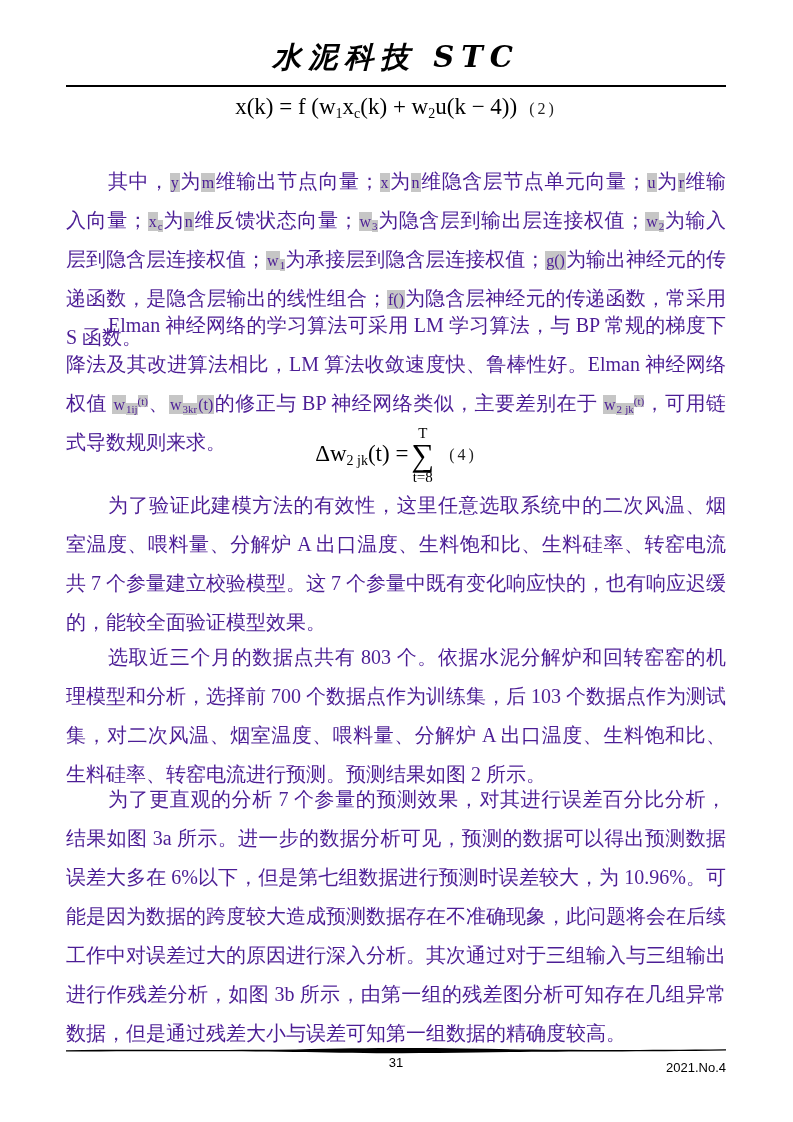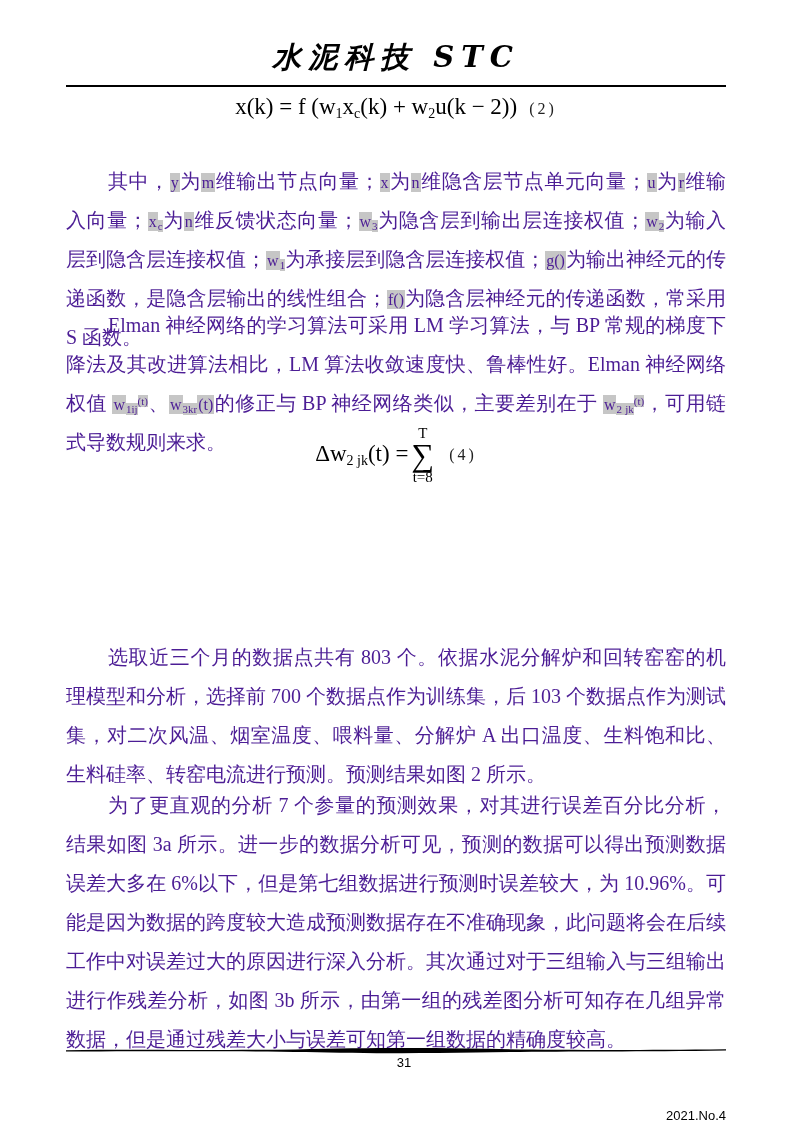--- a/index.html
+++ b/index.html
@@ -50,55 +50,56 @@
     background:#c6c6c6;
     font-size:11px;vertical-align:5px;line-height:1;
   }
   .footer-rule{top:1046px;height:9px;}
   .footer-rule svg{display:block;}
   .footer-row{
     top:1055px;height:18px;
     font-family:"Liberation Sans","DejaVu Sans",sans-serif;
     font-size:13px;color:#000;
   }
-  .page-number{position:absolute;left:8px;width:100%;text-align:center;}
-  .issue-label{position:absolute;right:0;top:5px;margin-top:48px;}
+  .page-number{position:absolute;left:0;width:100%;text-align:center;}
+  .issue-label{position:absolute;right:0;top:5px;}
 </style>
 </head>
 <body>
 
 <div class="page">
 
   <div class="content-block journal-title">水泥科技 STC</div>
 
   <div class="content-block header-rule"></div>
 
   <div class="content-block equation" style="top:94px;">
-    <span><span>x(k) = f (w</span><span class="seg-sub">1</span><span>x</span><span class="seg-sub">c</span><span>(k) + w</span><span class="seg-sub">2</span><span>u(k − 2))</span></span><span class="eqnum">(2)</span>
+    <span><span>x(k) = f (w</span><span class="seg-sub">1</span><span>x</span><span class="seg-sub">c</span><span>(k) + w</span><span class="seg-sub">2</span><span>u(k − 4))</span></span><span class="eqnum">(2)</span>
   </div>
 
 
   <div class="content-block para" style="top:162px;"><span>其中，</span><span class="seg-hl">y</span><span>为</span><span class="seg-hl">m</span><span>维输出节点向量；</span><span class="seg-hl">x</span><span>为</span><span class="seg-hl">n</span><span>维隐含层节点单元向量；</span><span class="seg-hl">u</span><span>为</span><span class="seg-hl">r</span><span>维输入向量；</span><span class="seg-hl">x</span><span class="seg-hlsub">c</span><span>为</span><span class="seg-hl">n</span><span>维反馈状态向量；</span><span class="seg-hl">w</span><span class="seg-hlsub">3</span><span>为隐含层到输出层连接权值；</span><span class="seg-hl">w</span><span class="seg-hlsub">2</span><span>为输入层到隐含层连接权值；</span><span class="seg-hl">w</span><span class="seg-hlsub">1</span><span>为承接层到隐含层连接权值；</span><span class="seg-hl">g()</span><span>为输出神经元的传递函数，是隐含层输出的线性组合；</span><span class="seg-hl">f()</span><span>为隐含层神经元的传递函数，常采用 S 函数。</span></div>
 
   <div class="content-block para" style="top:306px;"><span>Elman 神经网络的学习算法可采用 LM 学习算法，与 BP 常规的梯度下降法及其改进算法相比，LM 算法收敛速度快、鲁棒性好。Elman 神经网络权值 </span><span class="seg-hl">w</span><span class="seg-hlsub">1ij</span><span class="seg-hlsup">(t)</span><span>、</span><span class="seg-hl">w</span><span class="seg-hlsub">3kr</span><span class="seg-hl">(t)</span><span>的修正与 BP 神经网络类似，主要差别在于 </span><span class="seg-hl">w</span><span class="seg-hlsub">2 jk</span><span class="seg-hlsup">(t)</span><span>，可用链式导数规则来求。</span></div>
 
   <div class="content-block equation eq-flex" style="top:426px;">
     <span><span>Δw</span><span class="seg-sub">2 jk</span><span>(t) = </span></span>
     <span class="sum">
       <span class="sum-top">T</span>
       <span class="sum-sym">∑</span>
       <span class="sum-bot">t=8</span>
     </span>
     <span class="eqnum">(4)</span>
   </div>
 
+  <div class="content-block para" style="top:486px;"><span>为了验证此建模方法的有效性，这里任意选取系统中的二次风温、烟室温度、喂料量、分解炉 A 出口温度、生料饱和比、生料硅率、转窑电流共 7 个参量建立校验模型。这 7 个参量中既有变化响应快的，也有响应迟缓的，能较全面验证模型效果。</span></div>
 
   <div class="content-block para" style="top:638px;"><span>选取近三个月的数据点共有 803 个。依据水泥分解炉和回转窑窑的机理模型和分析，选择前 700 个数据点作为训练集，后 103 个数据点作为测试集，对二次风温、烟室温度、喂料量、分解炉 A 出口温度、生料饱和比、生料硅率、转窑电流进行预测。预测结果如图 2 所示。</span></div>
 
-  <div class="content-block para" style="top:780px;margin-top:6px;"><span>为了更直观的分析 7 个参量的预测效果，对其进行误差百分比分析，结果如图 3a 所示。进一步的数据分析可见，预测的数据可以得出预测数据误差大多在 6%以下，但是第七组数据进行预测时误差较大，为 10.96%。可能是因为数据的跨度较大造成预测数据存在不准确现象，此问题将会在后续工作中对误差过大的原因进行深入分析。其次通过对于三组输入与三组输出进行作残差分析，如图 3b 所示，由第一组的残差图分析可知存在几组异常数据，但是通过残差大小与误差可知第一组数据的精确度较高。</span></div>
+  <div class="content-block para" style="top:780px;"><span>为了更直观的分析 7 个参量的预测效果，对其进行误差百分比分析，结果如图 3a 所示。进一步的数据分析可见，预测的数据可以得出预测数据误差大多在 6%以下，但是第七组数据进行预测时误差较大，为 10.96%。可能是因为数据的跨度较大造成预测数据存在不准确现象，此问题将会在后续工作中对误差过大的原因进行深入分析。其次通过对于三组输入与三组输出进行作残差分析，如图 3b 所示，由第一组的残差图分析可知存在几组异常数据，但是通过残差大小与误差可知第一组数据的精确度较高。</span></div>
 
   <div class="content-block footer-rule">
     <svg width="660" height="9" viewBox="0 0 660 9" preserveAspectRatio="none">
       <path d="M0 4.2 C 80 2.8, 150 4.8, 230 3.4 C 290 2.2, 340 1.6, 400 2.6 C 470 3.6, 540 4.6, 660 3.2 L 660 4.6 C 560 6.0, 480 5.2, 410 6.6 C 350 7.6, 290 7.4, 240 6.0 C 180 4.8, 90 5.4, 0 5.4 Z" fill="#000"></path>
     </svg>
   </div>
 
   <div class="content-block footer-row">
     <span class="page-number">31</span>
     <span class="issue-label">2021.No.4</span>

